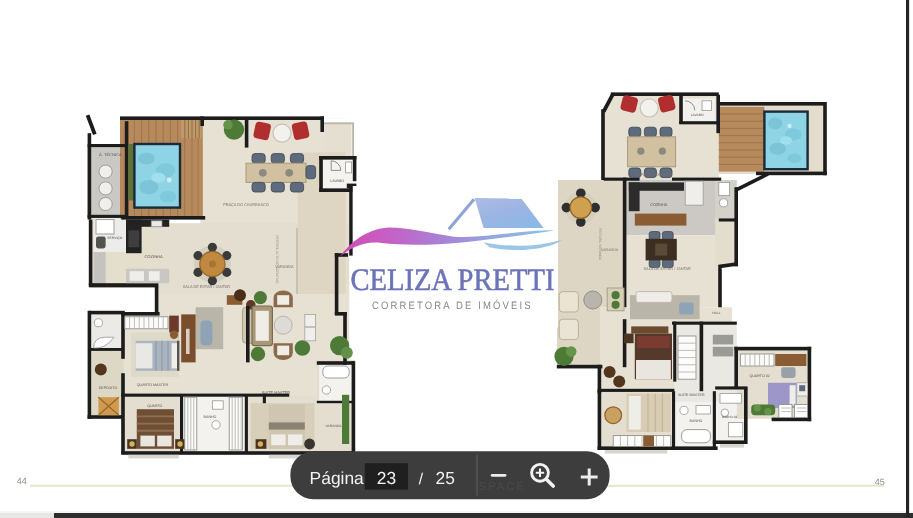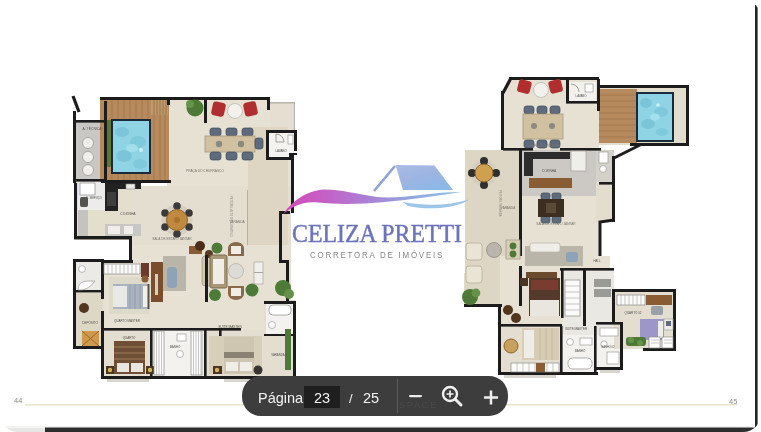--- a/index.html
+++ b/index.html
@@ -1,16 +1,16 @@
 <!DOCTYPE html>
 <html><head>
 <meta charset="utf-8">
 <style>
   html,body{margin:0;padding:0;background:#ffffff;}
-  #page{position:relative;width:761px;height:432px;background:#ffffff;overflow:hidden;font-family:"Liberation Sans",sans-serif;border-radius:18px;}
+  #page{position:relative;width:761px;height:432px;background:#ffffff;overflow:hidden;font-family:"Liberation Sans",sans-serif;}
   svg{position:absolute;left:0;top:0;}
 </style>
 </head>
 <body>
 <div id="page">
 <svg width="761" height="432" viewBox="0 0 761 432">
   <defs>
     <linearGradient id="swoosh" x1="0" y1="0" x2="1" y2="0">
       <stop offset="0" stop-color="#d34ab6"></stop>
       <stop offset="0.22" stop-color="#c55fc4"></stop>

